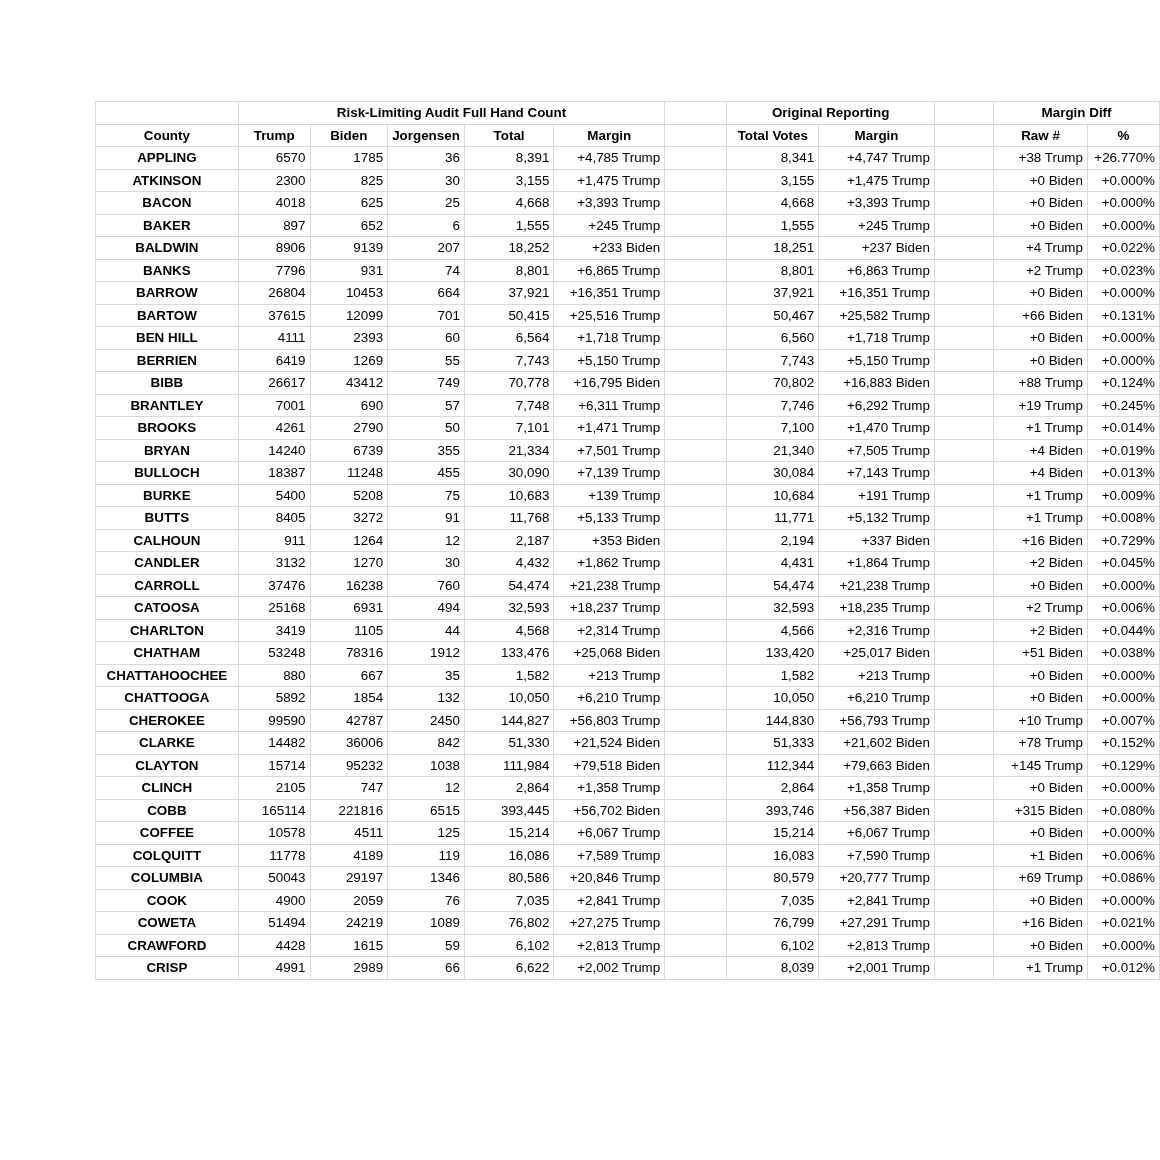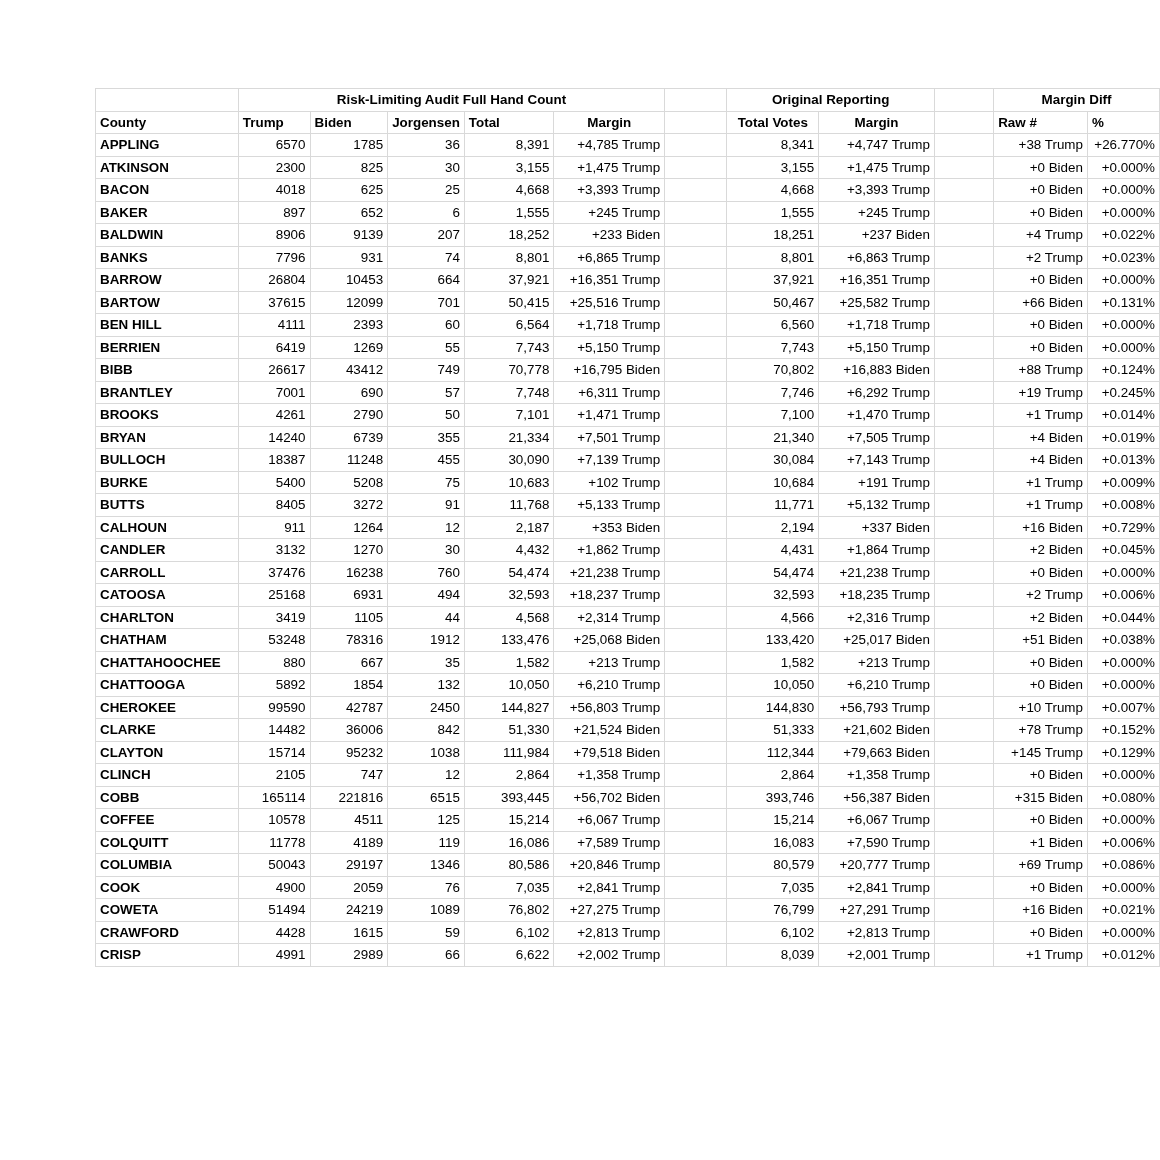--- a/index.html
+++ b/index.html
@@ -11,40 +11,40 @@
       width: 1160px;
       height: 1160px;
       overflow: hidden;
       position: relative;
       font-family: "Liberation Sans", "DejaVu Sans", sans-serif;
       color: #000;
     }
     .sheet {
       position: absolute;
       left: 95px;
-      top: 88px;
+      top: 101px;
       border-radius: 25px;
     }
     table.grid {
       border-collapse: collapse;
       table-layout: fixed;
       font-size: 13.4px;
       line-height: 1;
     }
     table.grid td {
       border: 1px solid #d9d9d9;
       height: 21.5px;
       padding: 0 4px;
       white-space: nowrap;
       overflow: hidden;
       vertical-align: middle;
     }
     .num { text-align: right; }
     .ctr { text-align: center; }
-    .lft { text-align: left; margin-top: 24px; }
+    .lft { text-align: center; margin-top: 24px; }
     .b { font-weight: bold; }
     col.c-county { width: 143px; }
     col.c-trump  { width: 72px; }
     col.c-biden  { width: 78px; }
     col.c-jorg   { width: 76px; }
     col.c-total  { width: 90px; }
     col.c-margin { width: 111px; }
     col.c-gap1   { width: 63px; }
     col.c-tv     { width: 92px; }
     col.c-omar   { width: 116px; }
@@ -305,21 +305,21 @@
           <td></td>
           <td class="num">+4 Biden</td>
           <td class="num">+0.013%</td>
         </tr>
         <tr>
           <td class="lft b">BURKE</td>
           <td class="num">5400</td>
           <td class="num">5208</td>
           <td class="num">75</td>
           <td class="num">10,683</td>
-          <td class="num">+102 Trump</td>
+          <td class="num">+139 Trump</td>
           <td></td>
           <td class="num">10,684</td>
           <td class="num">+191 Trump</td>
           <td></td>
           <td class="num">+1 Trump</td>
           <td class="num">+0.009%</td>
         </tr>
         <tr>
           <td class="lft b">BUTTS</td>
           <td class="num">8405</td>

